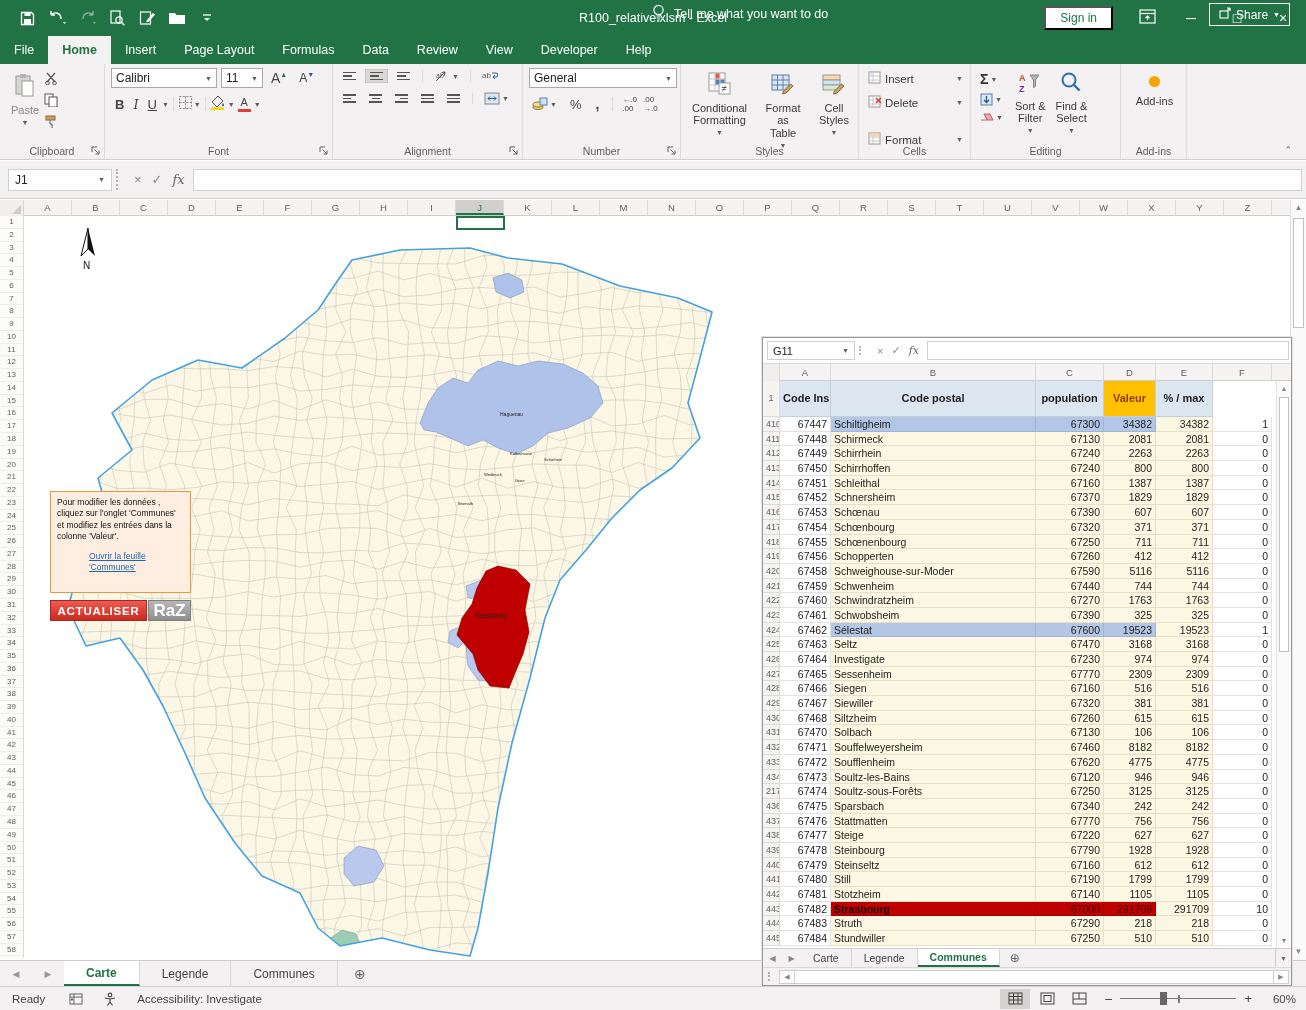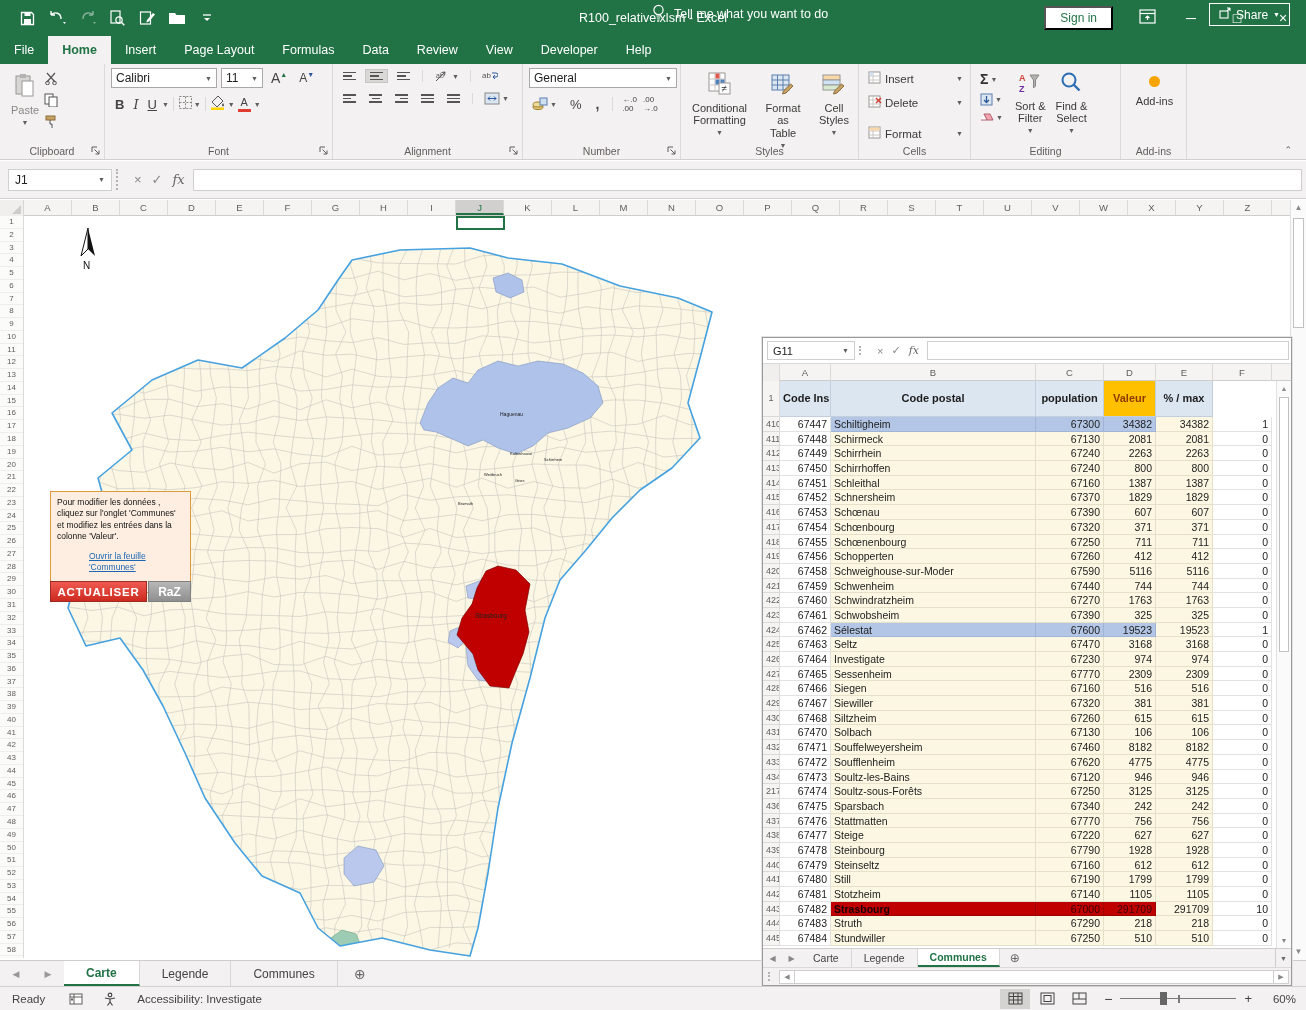--- a/index.html
+++ b/index.html
@@ -59,23 +59,23 @@
   .colh.sel { background:#d2d0ce; border-bottom:2px solid #217346; color:#217346; }
   .rowgutter { position:absolute; top:216px; left:0; width:24px; height:742px; background:#fbfbfa; border-right:1px solid #dcdad8; }
   .rown { height:12.78px; font-size:8px; color:#605e5c; text-align:center; line-height:12.7px; border-bottom:1px solid #efeeec; }
   .sheet { position:absolute; top:216px; left:24px; width:1266px; height:744px; background:#fff; overflow:hidden; }
   .jcell { position:absolute; top:0px; left:432px; width:49px; height:14px; border:2px solid #217346; background:#fff; }
 
   
   .mapwrap { position:absolute; left:14px; top:2px; width:690px; height:745px; }
   .notebox { position:absolute; left:26px; top:275px; width:141px; height:102px; background:#fdeee1; border:1px solid #e19a3c; padding:5px 6px; font-size:8.5px; line-height:1.35; color:#111; }
   .notelink { color:#1b67b3; display:block; margin-top:8px;margin-left:32px; }
-  .mapbtn { position:absolute; top:365px; height:21px; color:#fff; font-weight:700; display:flex; align-items:center; justify-content:center; }
+  .mapbtn { position:absolute; top:384px; height:21px; color:#fff; font-weight:700; display:flex; align-items:center; justify-content:center; }
   .btn-act { left:26px; width:97px; font-size:11.5px; letter-spacing:.8px; background:linear-gradient(#ef5a50,#cd2a1f); border:1px solid #9e2b23; }
-  .btn-raz { left:124px; width:43px; font-size:12px; background:linear-gradient(#b7b7b7,#8f8f8f); border:1px solid #7f7f7f; }
+  .btn-raz { left:124px; width:43px; font-size:17px; background:linear-gradient(#b7b7b7,#8f8f8f); border:1px solid #7f7f7f; }
 
   
   .ewin { position:absolute; left:762px; top:337px; width:530px; height:649px; background:#fff; border:1px solid #9a9a9a; box-shadow:0 0 0 1px #e3e3e3; z-index:10; display:flex; flex-direction:column; }
   .efbar { height:26px; display:flex; align-items:center; background:#fff; border-bottom:1px solid #d9d9d9; padding-left:4px; }
   .enamebox { width:88px; height:19px; border:1px solid #d0cece; display:flex; align-items:center; justify-content:space-between; padding:0 5px; font-size:11px; color:#222; }
   .eheads { height:17px; display:grid; grid-template-columns:17px 51px 205px 68px 52px 57px 59px; background:#f5f4f2; border-bottom:1px solid #cfcdcb; }
   .eh { font-size:9.5px; color:#605e5c; text-align:center; line-height:17px; border-right:1px solid #dcdad8; }
   .egrid { position:relative; flex:1; overflow:hidden; }
   .erow, .erow1 { display:grid; grid-template-columns:17px 51px 205px 68px 52px 57px 59px; }
   .erow1 { height:36px; }
@@ -460,21 +460,21 @@
       </div>
       <div class="smallbtn" style="margin:7px 0">
         <span><svg width="15" height="13" viewBox="0 0 15 13">
               <rect x="1" y="1" width="11" height="11" fill="#fff" stroke="#9a9896"></rect>
               <path d="M1 5 h11 M1 9 h11 M5 1 v11" stroke="#c8c6c4"></path>
               <path d="M8 3 l5 5 M13 3 l-5 5" stroke="#d04437" stroke-width="1.6"></path>
             </svg></span>
         <span>Delete</span>
           <span class="chev" style="margin-left:auto">▼</span>
       </div>
-      <div class="smallbtn" style="margin:14px 0">
+      <div class="smallbtn" style="margin:20px 0">
         <span><svg width="15" height="13" viewBox="0 0 15 13">
               <rect x="1" y="1" width="11" height="11" fill="#fff" stroke="#9a9896"></rect>
               <path d="M1 5 h11 M1 9 h11 M5 1 v11" stroke="#c8c6c4"></path>
               <rect x="1.5" y="1.5" width="10" height="3" fill="#f8d7a8"></rect>
             </svg></span>
         <span>Format</span>
           <span class="chev" style="margin-left:auto">▼</span>
       </div>
       <div class="glabel">Cells</div>
     </div>

